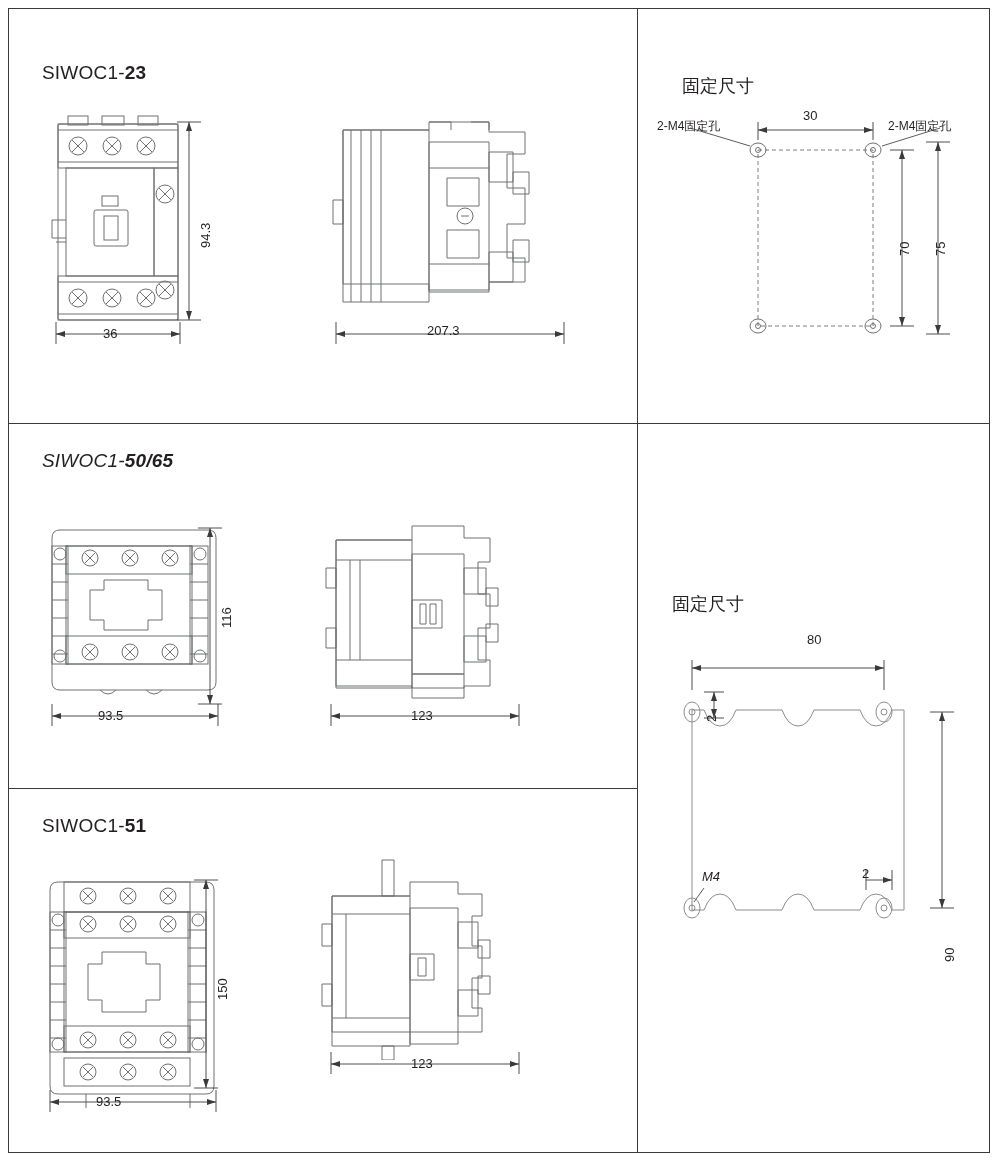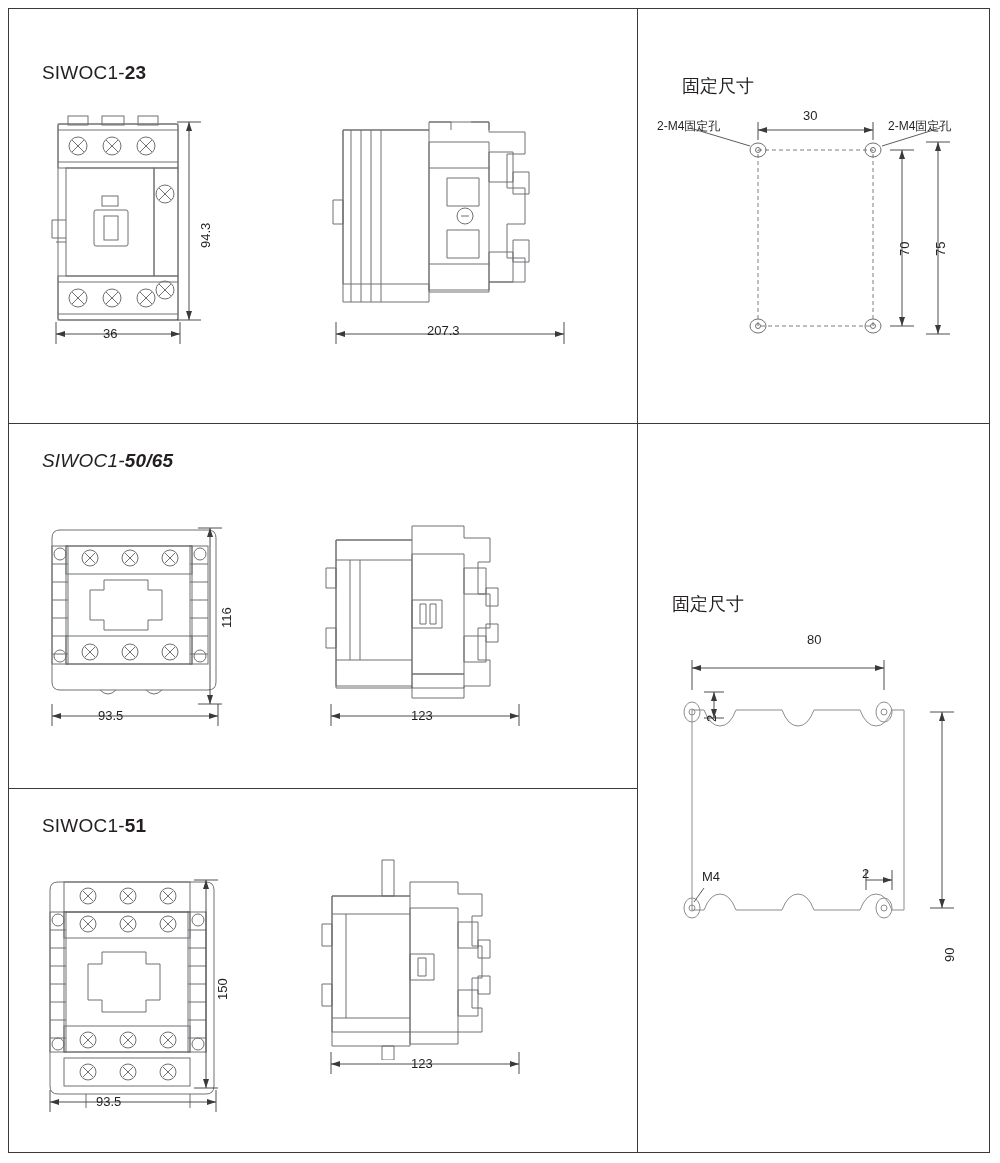--- a/index.html
+++ b/index.html
@@ -459,15 +459,15 @@
 
     <g class="lnd">
       <path d="M34 258 L24 272"></path>
     </g>
   </svg>
 
   <div class="dim" style="left:775px; top:632px;margin-left:32px;">80</div>
   <div class="dim vert" style="left:942px; top:962px;">90</div>
   <div class="dim vert" style="left:704px; top:722px;">2</div>
   <div class="dim" style="left:862px; top:866px;">2</div>
-  <div class="dim" style="left:702px; top:869px;">M4</div>
+  <div class="dim" style="left:702px; top:869px;font-style:italic;">M4</div>
 
 </div>
 
 </body></html>

